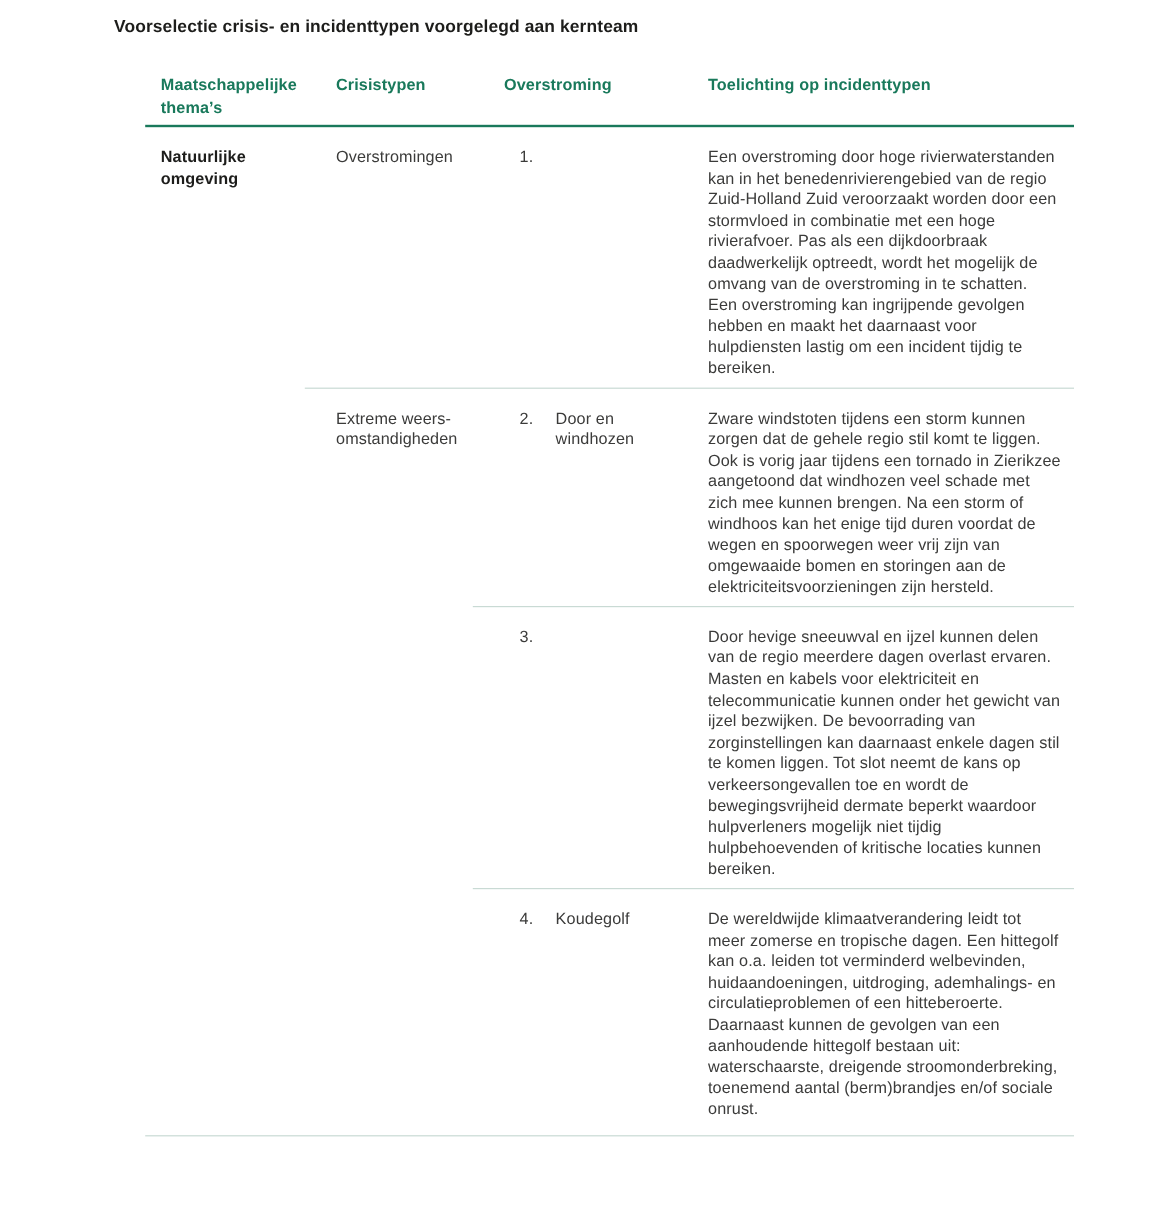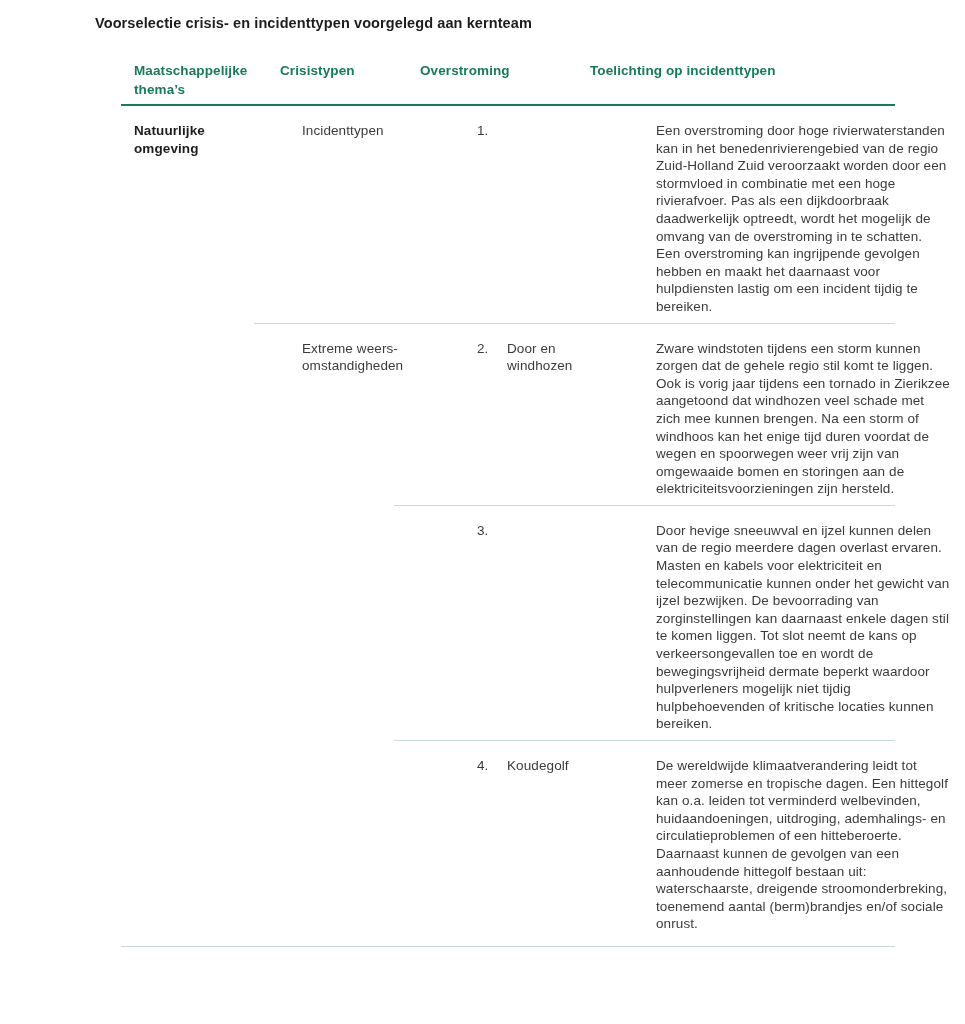--- a/index.html
+++ b/index.html
@@ -45,21 +45,20 @@
     line-height: 19px;
   }
   .header-rule {
     height: 2px;
     background: #19795b;
     margin-top: 5px;
   }
   
   .row.body {
     padding: 16px 0 7px 0;
-    gap: 22px;
   }
   .row.body.last {
     padding-bottom: 13px;
   }
   .cell.theme {
     font-weight: bold;
     color: #1d1d1b;
   }
   .cell.incident {
     display: flex;
@@ -104,21 +103,21 @@
     <div class="row thead">
       <div class="cell">Maatschappelijke thema’s</div>
       <div class="cell">Crisistypen</div>
       <div class="cell">Overstroming</div>
       <div class="cell">Toelichting op incidenttypen</div>
     </div>
     <div class="header-rule"></div>
 
     <div class="row body">
       <div class="cell theme">Natuurlijke omgeving</div>
-      <div class="cell crisis">Incidenttypen</div>
+      <div class="cell crisis">Overstromingen</div>
       <div class="cell incident">
         <span class="num">1.</span>
       </div>
       <div class="cell toelichting">Een overstroming door hoge rivierwaterstanden kan in het benedenrivierengebied van de regio Zuid-Holland Zuid veroorzaakt worden door een stormvloed in combinatie met een hoge rivierafvoer. Pas als een dijkdoorbraak daadwerkelijk optreedt, wordt het mogelijk de omvang van de overstroming in te schatten. Een overstroming kan ingrijpende gevolgen hebben en maakt het daarnaast voor hulpdiensten lastig om een incident tijdig te bereiken.</div>
     </div>
     <div class="divider from-crisis"></div>
 
     <div class="row body">
       <div class="cell theme"></div>
       <div class="cell crisis">Extreme weers-omstandigheden</div>

